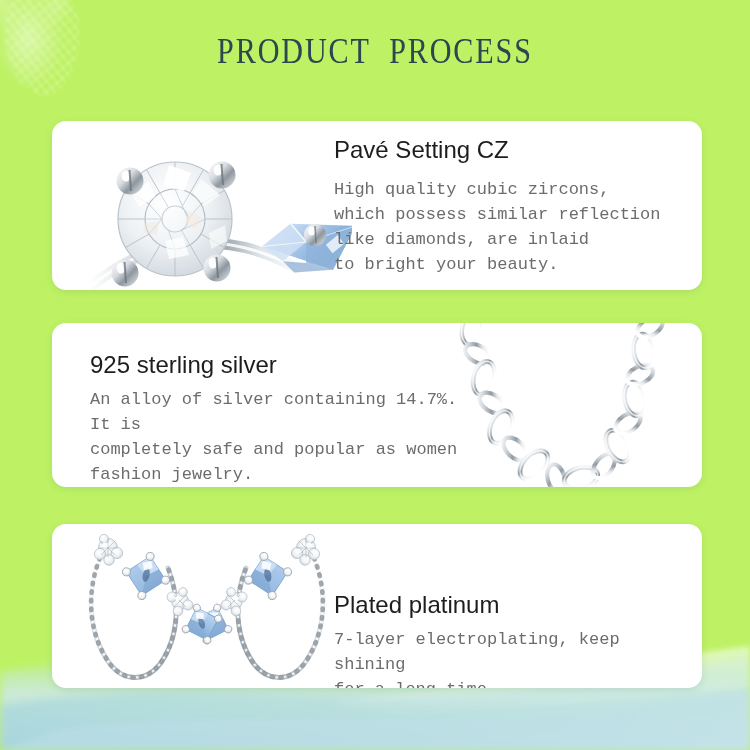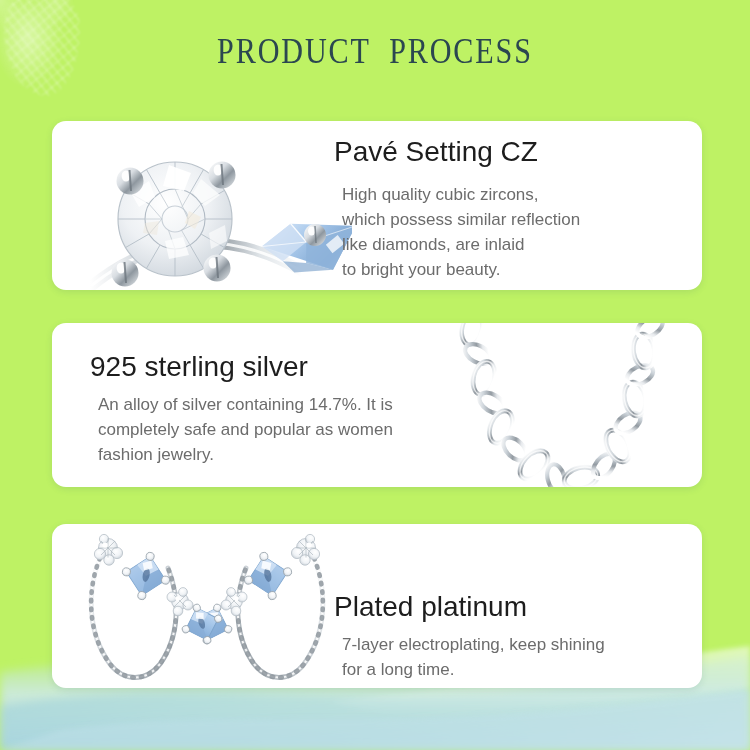--- a/index.html
+++ b/index.html
@@ -92,32 +92,33 @@
 
   .card-text {
     position: absolute;
     top: 0;
   }
   .card-text.right { left: 282px; width: 360px; }
   .card-text.left  { left: 38px;  width: 390px; }
 
   .card-heading {
     color: #1d1d1d;
-    font-size: 28px;
+    font-size: 24px;
     font-weight: 400;
     line-height: 1.1;
     margin: 0;
     white-space: nowrap;
   }
   .card-body {
     color: #6c6c6c;
     font-size: 17px;
     line-height: 25px;
-    margin: 8px;
+    margin: 0;
     white-space: pre-line;
+    font-family: Liberation Mono, monospace;
   }
 
   #card-1 .card-text { padding-top: 16px; }
   #card-1 .card-body { margin-top: 14px; }
 
   #card-2 .card-text { padding-top: 29px; }
   #card-2 .card-body { margin-top: 9px; }
 
   #card-3 .card-text { padding-top: 68px; }
   #card-3 .card-body { margin-top: 9px; }

